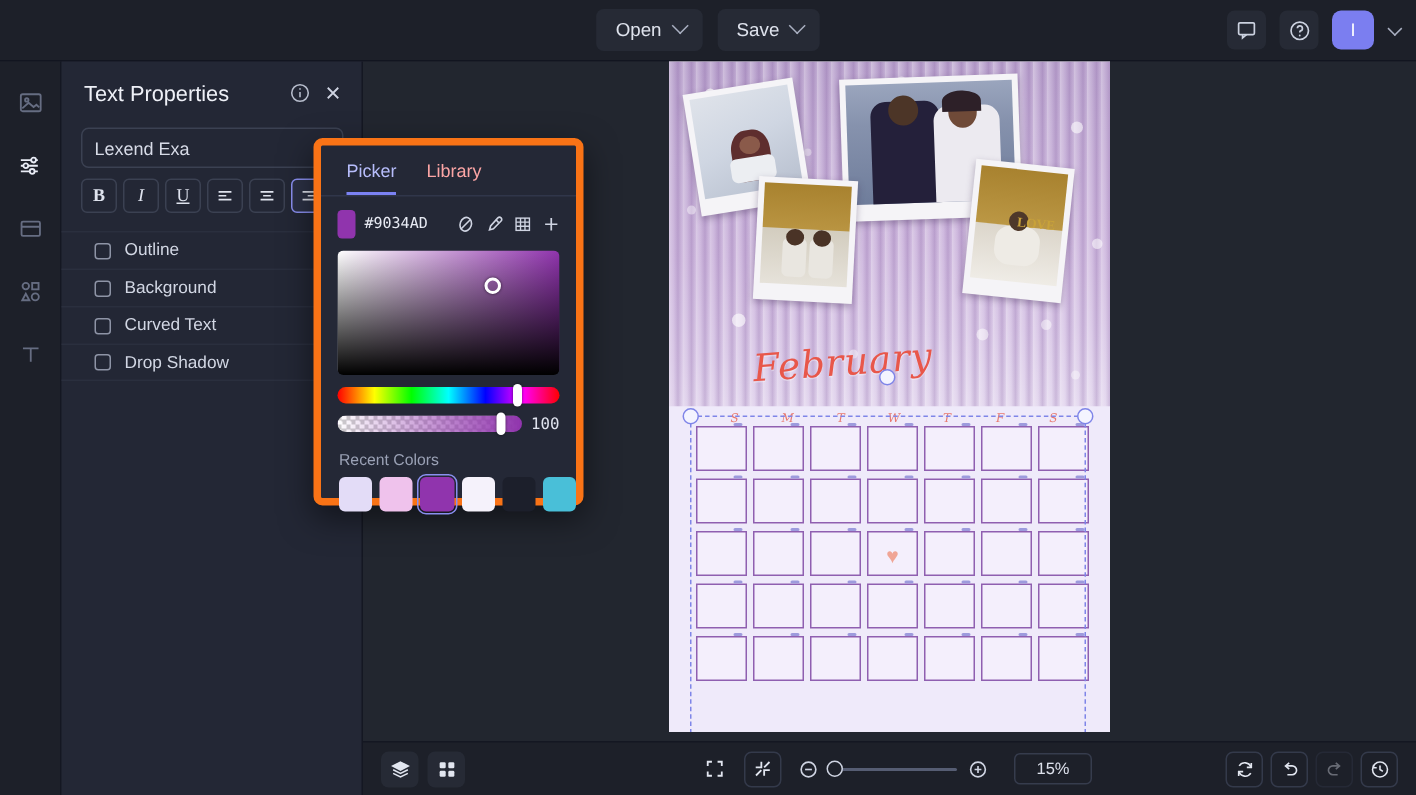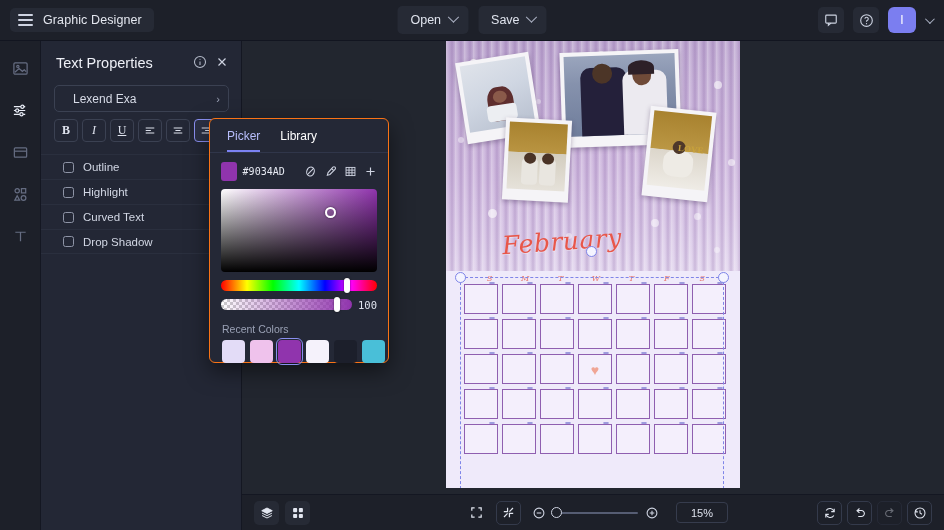--- a/index.html
+++ b/index.html
@@ -68,21 +68,21 @@
     position: absolute; left: 41px; top: 41px; width: 201px; height: 489px;
     background: #232735; border-right: 1px solid #141722;
   }
   .panel-head { display: flex; padding: 14px 12px 10px 15px; }
   .panel-title { color: #eef0f7; font-size: 14.5px; flex: 1; }
   .panel-head .gi { cursor: pointer; margin-left: 8px; }
 
   .field {
     margin: 4px 12px 0 13px; height: 27px;
     border: 1px solid #3b4152; border-radius: 5px;
-    display: flex; align-items: center; padding: 0 8px 0 18px;
+    display: flex; align-items: center; padding: 0 8px 0 8px;
     color: #d7dbe7; font-size: 12px; cursor: pointer;
   }
   .field .chev { margin-left: auto; color: #9ba2b5; font-size: 11px; }
 
   .row2 { display: flex; align-items: center; gap: 6px; margin: 8px 12px 0 13px; }
   .numbox {
     width: 86px; height: 27px; border: 1px solid #3b4152; border-radius: 5px;
     display: flex; align-items: center; justify-content: flex-end;
     padding-right: 7px; color: #e6e9f2; font-size: 12.5px; gap: 1px;
   }
@@ -195,27 +195,27 @@
   }
   .handle {
     position: absolute; width: 11px; height: 11px; border-radius: 50%;
     background: #f4f4ff; border: 1.4px solid #7f85e8;
   }
   .h-tl { left: -6px; top: -6px; } .h-tr { right: -6px; top: -6px; }
   .h-tc { left: 50%; margin-left: -6px; top: -6px; }
 
   
   #picker {
-    position: absolute; left: 209px; top: 118px; width: 180px; height: 245px;
-    background: #242836; border: 1px solid #f97316; border-radius: 6px;
+    position: absolute; left: 209px; top: 92px; width: 180px; height: 245px;
+    background: #242836; border: 5px solid #f97316; border-radius: 6px;
     box-shadow: 0 8px 22px rgba(0,0,0,.5); z-index: 40;
   }
   .pk-tabs { display: flex; gap: 20px; padding: 10px 0 0 17px;
     border-bottom: 1px solid #30364a; }
-  .pk-tab { font-size: 12px; color: #ffffff; padding-bottom: 7px; cursor: pointer; }
+  .pk-tab { font-size: 12px; color: #fca5a5; padding-bottom: 7px; cursor: pointer; }
   .pk-tab.on { color: #b7bdfb; border-bottom: 2px solid #7b82f3; }
   .pk-hexrow { display: flex; align-items: center; gap: 6px; padding: 9px 10px 0 11px; }
   .pk-sw { width: 21px; height: 19px; border-radius: 3px; }
   .pk-hex { flex: 0 0 auto; width: 55px; color: #e7eaf3; font-size: 10px;
     font-family: "DejaVu Sans Mono", monospace; }
   .pk-ic { width: 19px; height: 19px; border-radius: 3px; display: flex;
     align-items: center; justify-content: center; cursor: pointer; }
   .sat {
     position: relative; margin: 8px 11px 0 11px; height: 83px; border-radius: 4px;
     background:
@@ -270,28 +270,20 @@
     width: 25px; height: 24px; border-radius: 5px; border: 1px solid #343a4b;
     display: flex; align-items: center; justify-content: center; cursor: pointer;
   }
   .dim { opacity: .38; }
   svg { display: block; }
 </style>
 </head>
 <body>
 
 <div id="topbar">
-  <div class="brand">
-    <span class="hamburger">
-      <i></i>
-        <i></i>
-        <i></i>
-    </span>
-    <span class="brand-label">Graphic Designer</span>
-  </div>
 
   <div class="topcenter">
     <button class="menu-btn">
       <span>Open</span>
       <span class="caret"></span>
     </button>
     <button class="menu-btn">
       <span>Save</span>
       <span class="caret"></span>
     </button>
@@ -406,21 +398,21 @@
   </div>
 
 
   <div class="chk-list" id="chkList">
       <div class="chk-row">
         <span class="chk"></span>
         <span class="chk-lbl">Outline</span>
       </div>
       <div class="chk-row">
         <span class="chk"></span>
-        <span class="chk-lbl">Highlight</span>
+        <span class="chk-lbl">Background</span>
       </div>
       <div class="chk-row">
         <span class="chk"></span>
         <span class="chk-lbl">Curved Text</span>
       </div>
       <div class="chk-row">
         <span class="chk"></span>
         <span class="chk-lbl">Drop Shadow</span>
       </div>
     </div>

